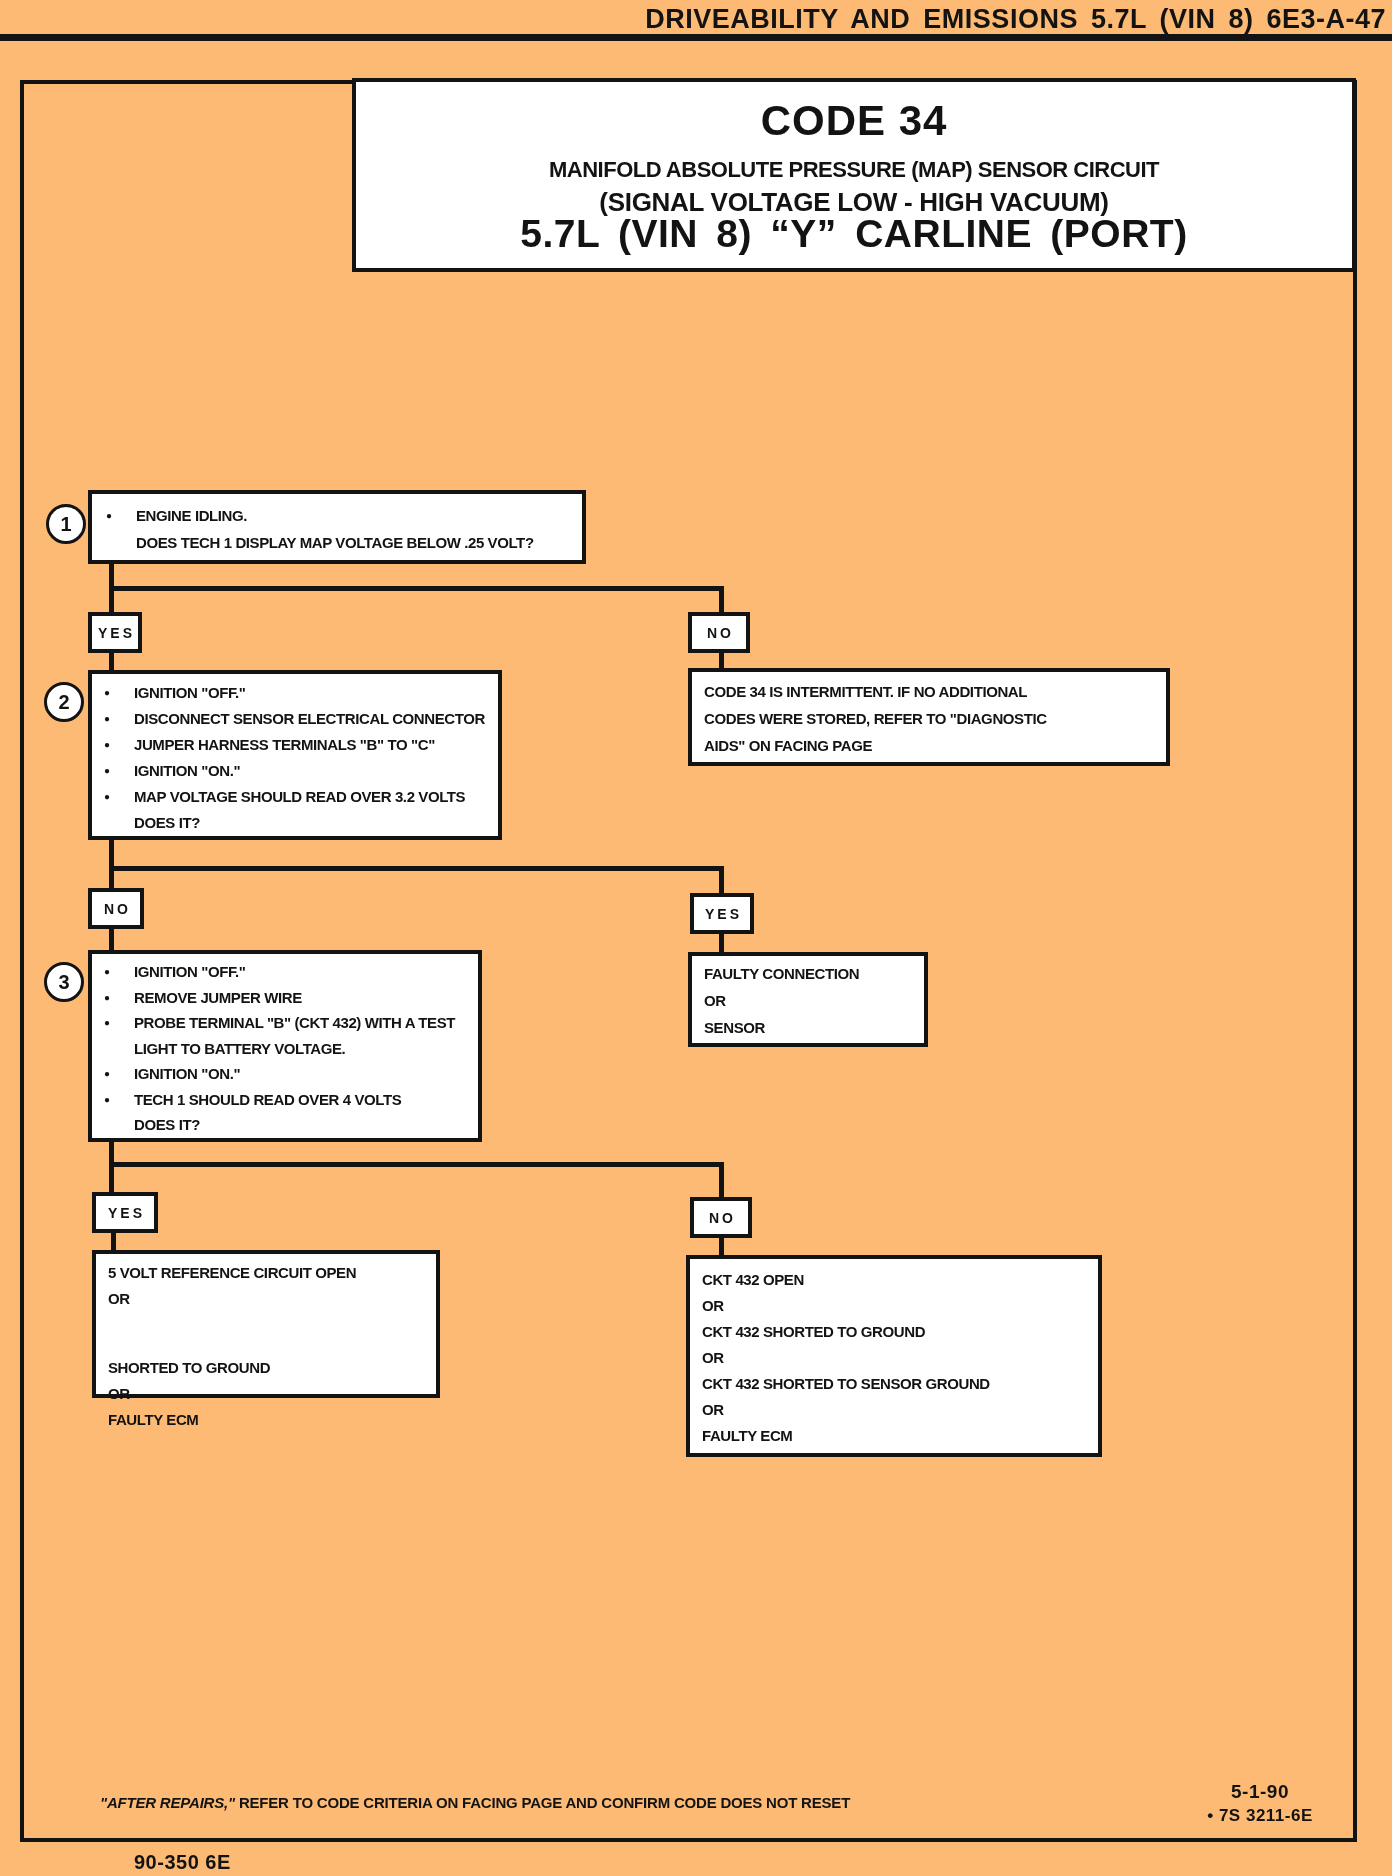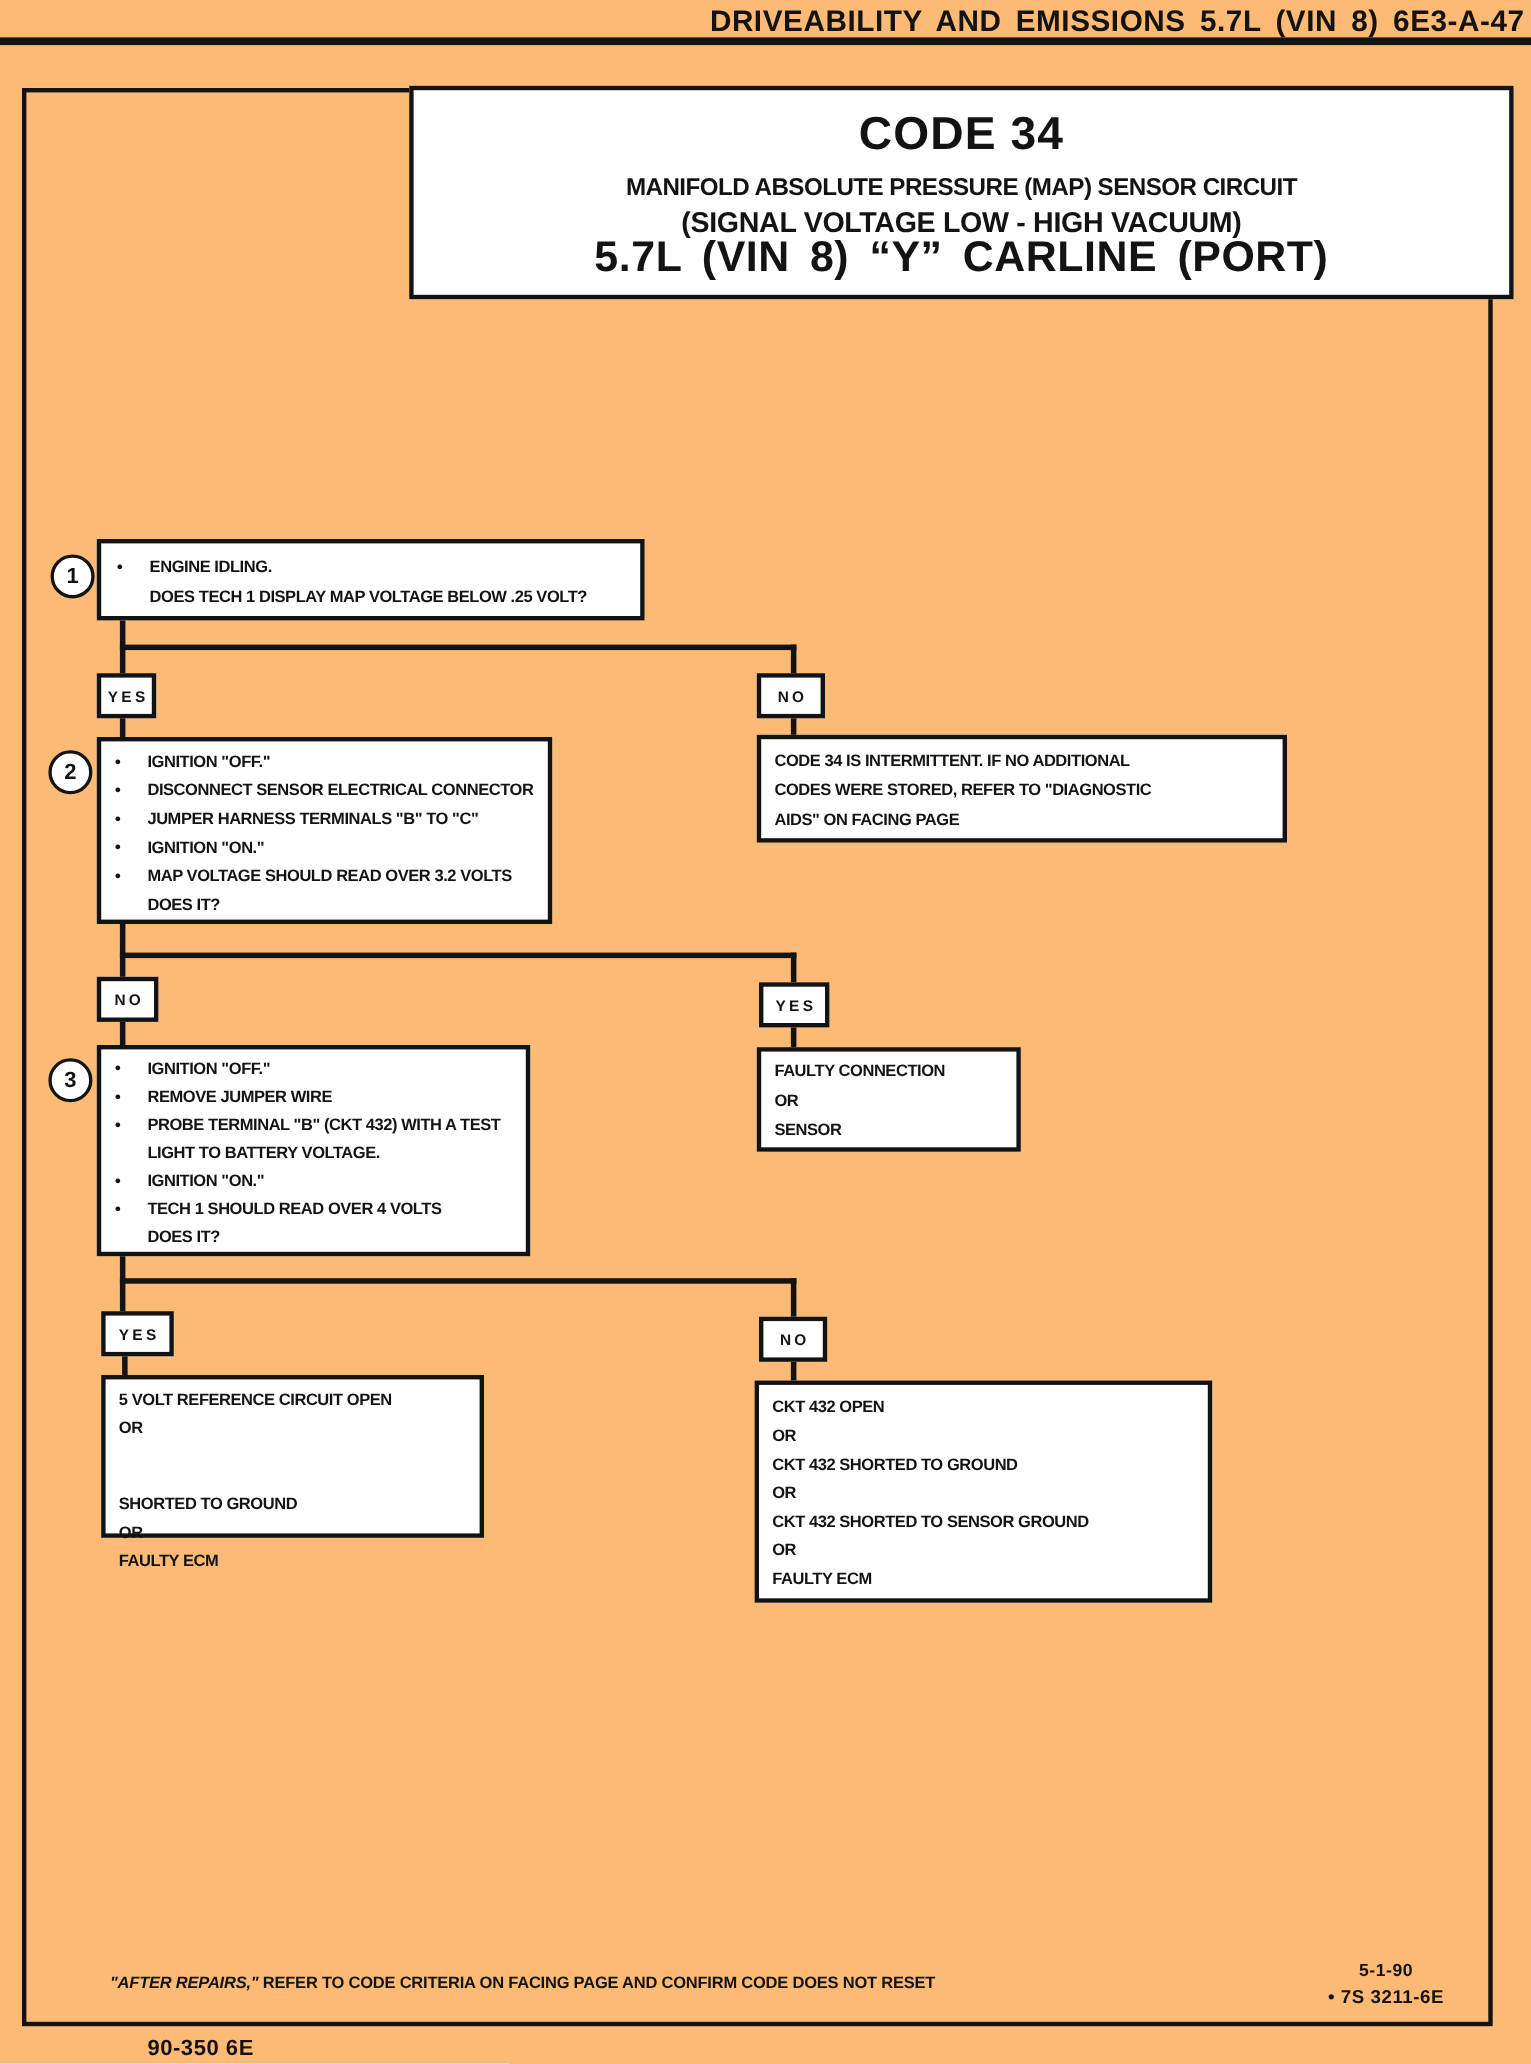--- a/index.html
+++ b/index.html
@@ -7,40 +7,40 @@
     position:relative;width:1392px;height:1876px;background:#fdba74;
     font-family:"Liberation Sans",sans-serif;color:#131313;overflow:hidden;
   }
   .abs{position:absolute;box-sizing:border-box;}
   
   .hdr{top:4px;right:6px;font-size:27px;font-weight:bold;letter-spacing:.5px;word-spacing:5px;white-space:nowrap;}
   .hdr-rule{left:0;top:34px;width:1392px;height:7px;background:#131313;}
   
   .frame{left:20px;top:80px;width:1337px;height:1762px;border:4px solid #131313;}
   
-  .titlebox{left:372px;top:78px;width:1004px;height:194px;border:4px solid #131313;background:#fff;text-align:center;font-weight:bold;}
+  .titlebox{left:352px;top:78px;width:1004px;height:194px;border:4px solid #131313;background:#fff;text-align:center;font-weight:bold;}
   .t-code{font-size:42px;line-height:46px;margin-top:16px;letter-spacing:1px;}
   .t-l1{font-size:22px;line-height:36px;margin-top:8px;letter-spacing:-.5px;}
   .t-l2{font-size:26px;line-height:29px;letter-spacing:-.3px;}
   .t-l3{font-size:39px;line-height:34px;word-spacing:7px;letter-spacing:.5px;}
   
   .node{position:absolute;box-sizing:border-box;border:4px solid #131313;background:#fff;font-weight:bold;color:#131313;}
   .txt{letter-spacing:-.4px;font-size:15px;}
   .bl{display:flex;white-space:nowrap;}
   .blt{flex:0 0 30px;width:30px;text-align:left;padding-left:4px;font-size:10px;}
   .tag{display:flex;align-items:center;justify-content:center;font-size:14px;letter-spacing:3px;padding-left:3px;}
   .tl{white-space:nowrap;letter-spacing:-.4px;font-size:15px;}
   .conn{position:absolute;background:#131313;}
   .circle{position:absolute;width:34px;height:34px;border:3px solid #131313;border-radius:50%;background:#fff;
     display:flex;align-items:center;justify-content:center;font-weight:bold;font-size:20px;}
   
   .after{left:100px;top:1794px;font-size:15px;font-weight:bold;letter-spacing:-.2px;white-space:nowrap;}
   .after .lead{font-style:italic;}
   .rev{left:1180px;top:1780px;width:160px;text-align:center;font-weight:bold;}
-  .rev-date{font-size:16px;line-height:24px;letter-spacing:.5px;}
+  .rev-date{font-size:19px;line-height:24px;letter-spacing:.5px;}
   .rev-doc{font-size:17px;line-height:24px;letter-spacing:.5px;white-space:nowrap;}
   .pcode{left:134px;top:1851px;font-size:20px;font-weight:bold;letter-spacing:.5px;}
 </style>
 </head>
 <body>
 
 <div class="page">
 
   <div class="abs hdr">
     <span>DRIVEABILITY AND EMISSIONS 5.7L (VIN 8) 6E3-A-47</span>

